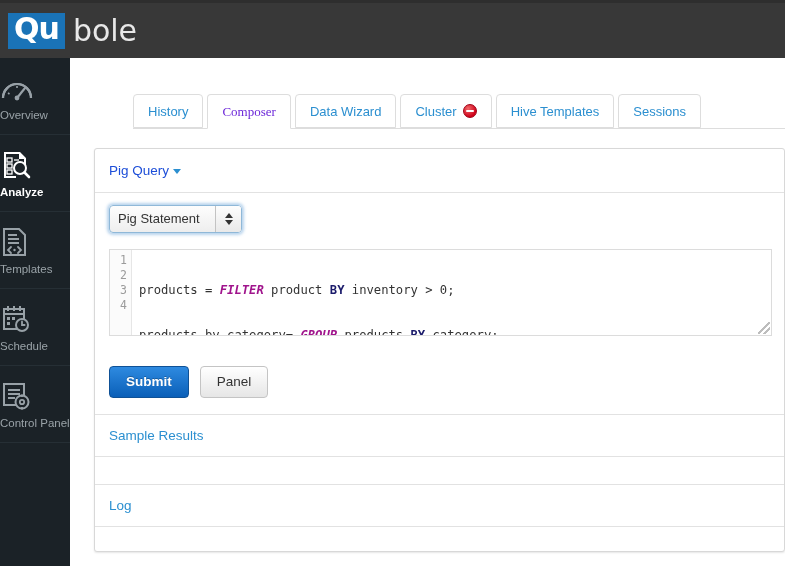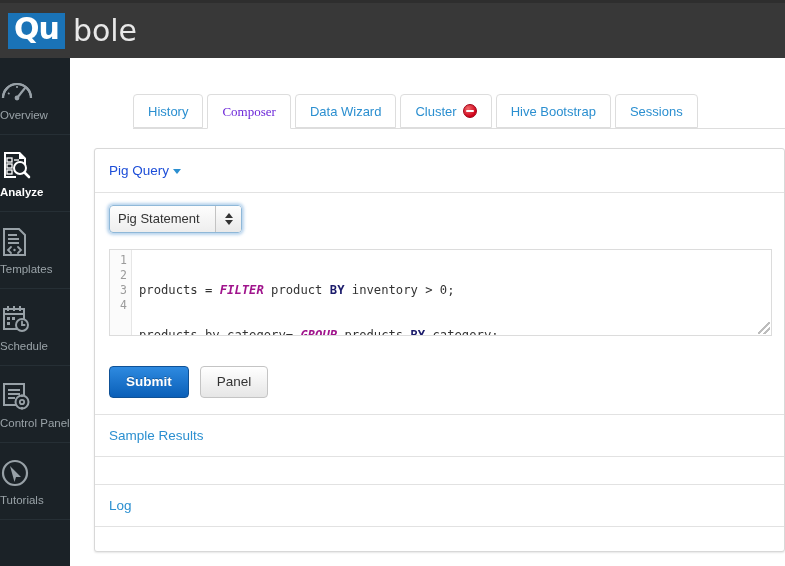--- a/index.html
+++ b/index.html
@@ -327,29 +327,20 @@
           <line x1="8" y1="17" x2="15" y2="17" stroke="#98a1a7" stroke-width="2"></line>
           <circle cx="22" cy="21" r="6.5" fill="#1b2227" stroke="#98a1a7" stroke-width="2"></circle>
           <circle cx="22" cy="21" r="2.2" fill="none" stroke="#98a1a7" stroke-width="1.8"></circle>
           <line x1="22" y1="13.5" x2="22" y2="16" stroke="#98a1a7" stroke-width="1.8"></line>
           <line x1="22" y1="26" x2="22" y2="28.5" stroke="#98a1a7" stroke-width="1.8"></line>
         </svg>
       </span>
       <span class="side-label">Control Panel</span>
     </div>
 
-    <div class="side-item">
-      <span class="side-icon">
-        <svg width="30" height="30" viewBox="0 0 30 30">
-          <circle cx="15" cy="15" r="12" fill="none" stroke="#98a1a7" stroke-width="2.2"></circle>
-          <path d="M10 8 L21 19 h-5 l-1.5 5 Z" fill="#98a1a7"></path>
-        </svg>
-      </span>
-      <span class="side-label">Tutorials</span>
-    </div>
 
   </div>
 
   <div id="content">
 
     <div id="tabbar">
 
       <div class="tab">
         <span>History</span>
       </div>
@@ -363,21 +354,21 @@
       </div>
 
       <div class="tab">
         <span>Cluster</span>
         <span class="tab-icon-cluster">
             <i></i>
           </span>
       </div>
 
       <div class="tab">
-        <span>Hive Bootstrap</span>
+        <span>Hive Templates</span>
       </div>
 
       <div class="tab">
         <span>Sessions</span>
       </div>
 
     </div>
 
     <div id="panel">
 

